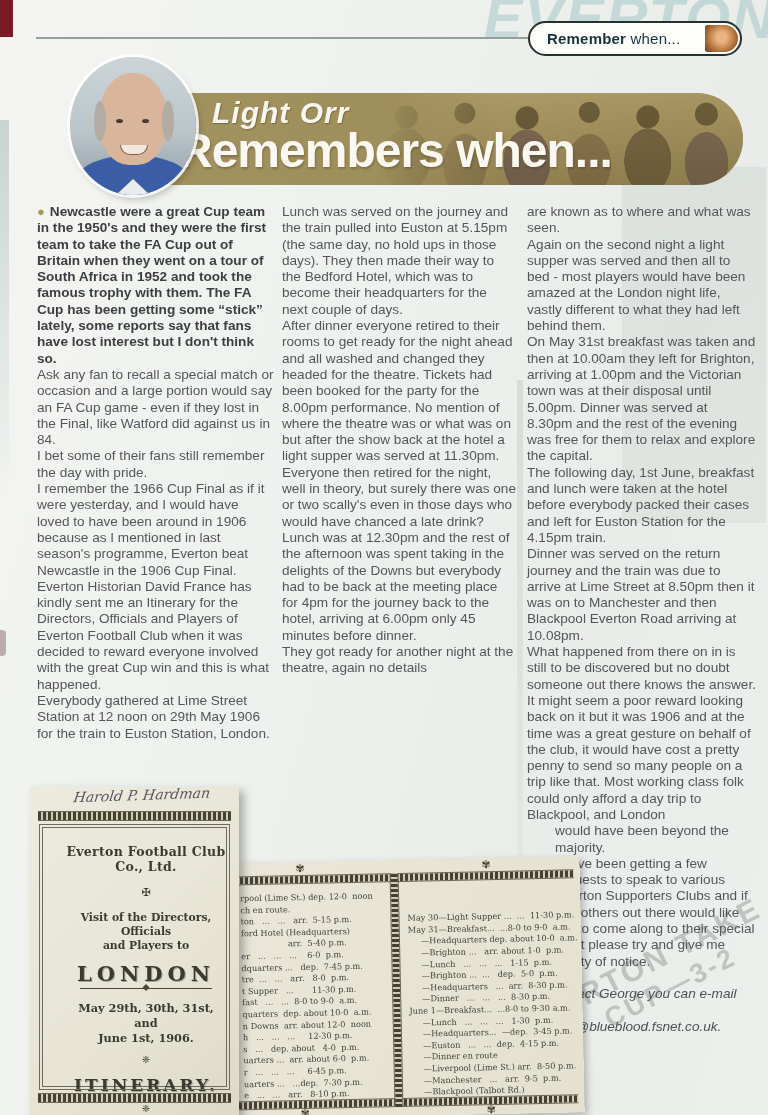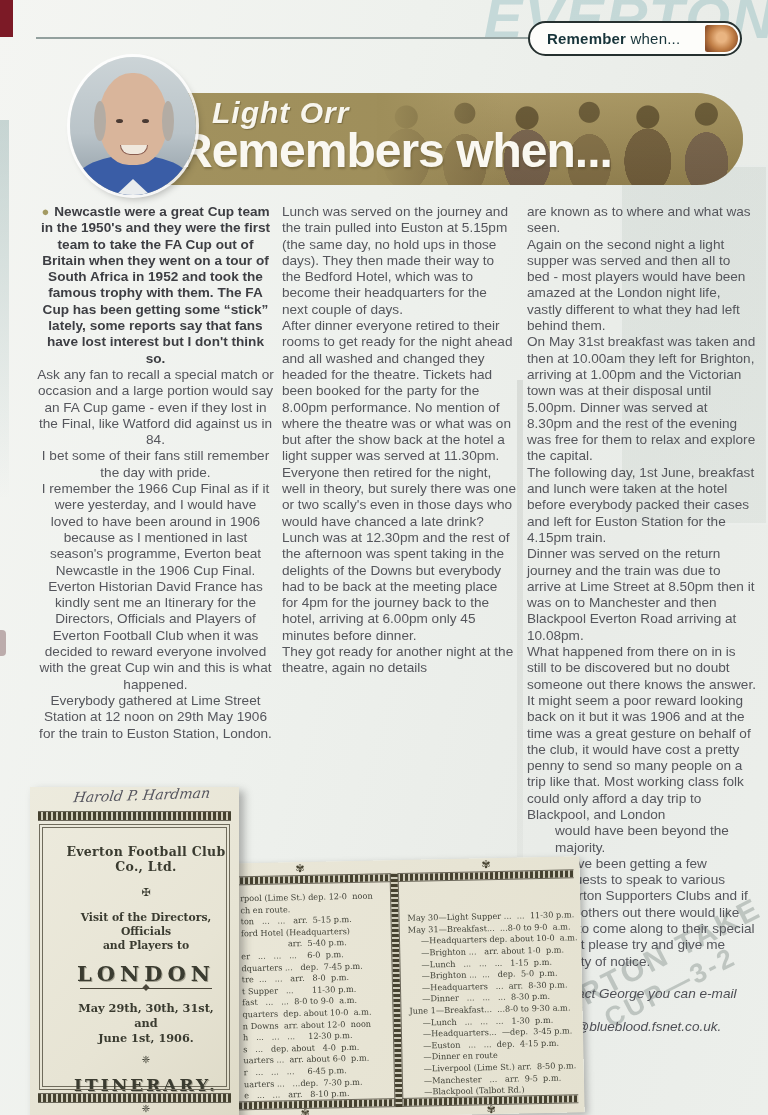--- a/index.html
+++ b/index.html
@@ -73,21 +73,21 @@
     border-radius:48% 48% 44% 44%;}
   .p-hair-l{position:absolute;left:24px;top:44px;width:12px;height:40px;background:#b3aca4;border-radius:50%;}
   .p-hair-r{position:absolute;right:22px;top:44px;width:12px;height:40px;background:#b3aca4;border-radius:50%;}
   .p-eye-l{position:absolute;left:46px;top:62px;width:7px;height:4px;background:#4a3a33;border-radius:50%;}
   .p-eye-r{position:absolute;left:72px;top:62px;width:7px;height:4px;background:#4a3a33;border-radius:50%;}
   .p-mouth{position:absolute;left:50px;top:88px;width:26px;height:9px;background:#f0e8dd;
     border:1.5px solid #8a5d4f;border-radius:0 0 14px 14px;border-top:none;}
   
   .col{position:absolute;top:204px;z-index:5;font-size:13.6px;line-height:16.3px;color:#55565c;}
   .col p{margin:0;}
-  .col1{left:37px;width:237px;text-align:center;}
+  .col1{left:37px;width:237px;}
   .col2{left:282px;width:234px;}
   .col3{left:527px;width:229px;}
   .intro{font-weight:bold;color:#3d3e43;}
   .bullet{color:#a39a62;font-size:13px;margin-right:5px;}
   .indent p{margin-left:28px;}
   .contact{margin-top:16px !important;margin-left:6px !important;font-style:italic;color:#4e4f55;}
   
   .cover{position:absolute;left:30px;top:787px;width:209px;height:340px;z-index:7;
     background:linear-gradient(135deg,#edebde 0%,#e7e4d4 60%,#ddd9c6 100%);
     box-shadow:5px 4px 8px rgba(50,50,50,.35);font-family:"DejaVu Serif","Liberation Serif",serif;

